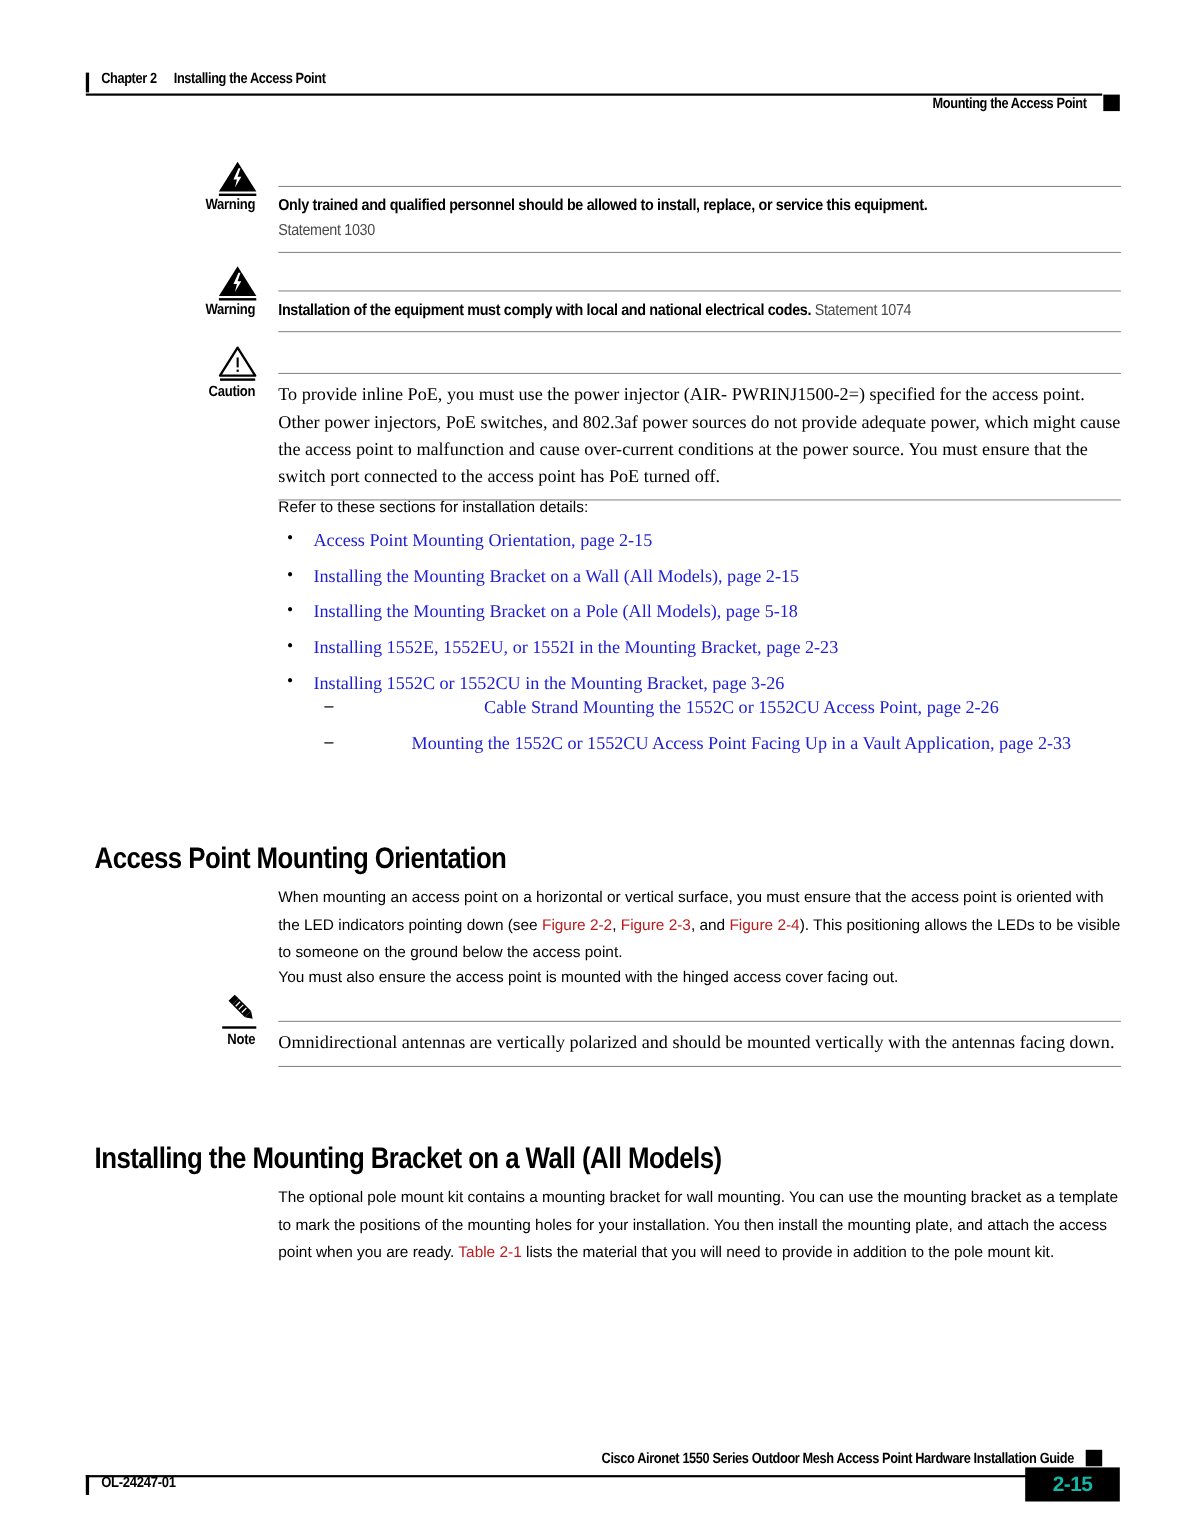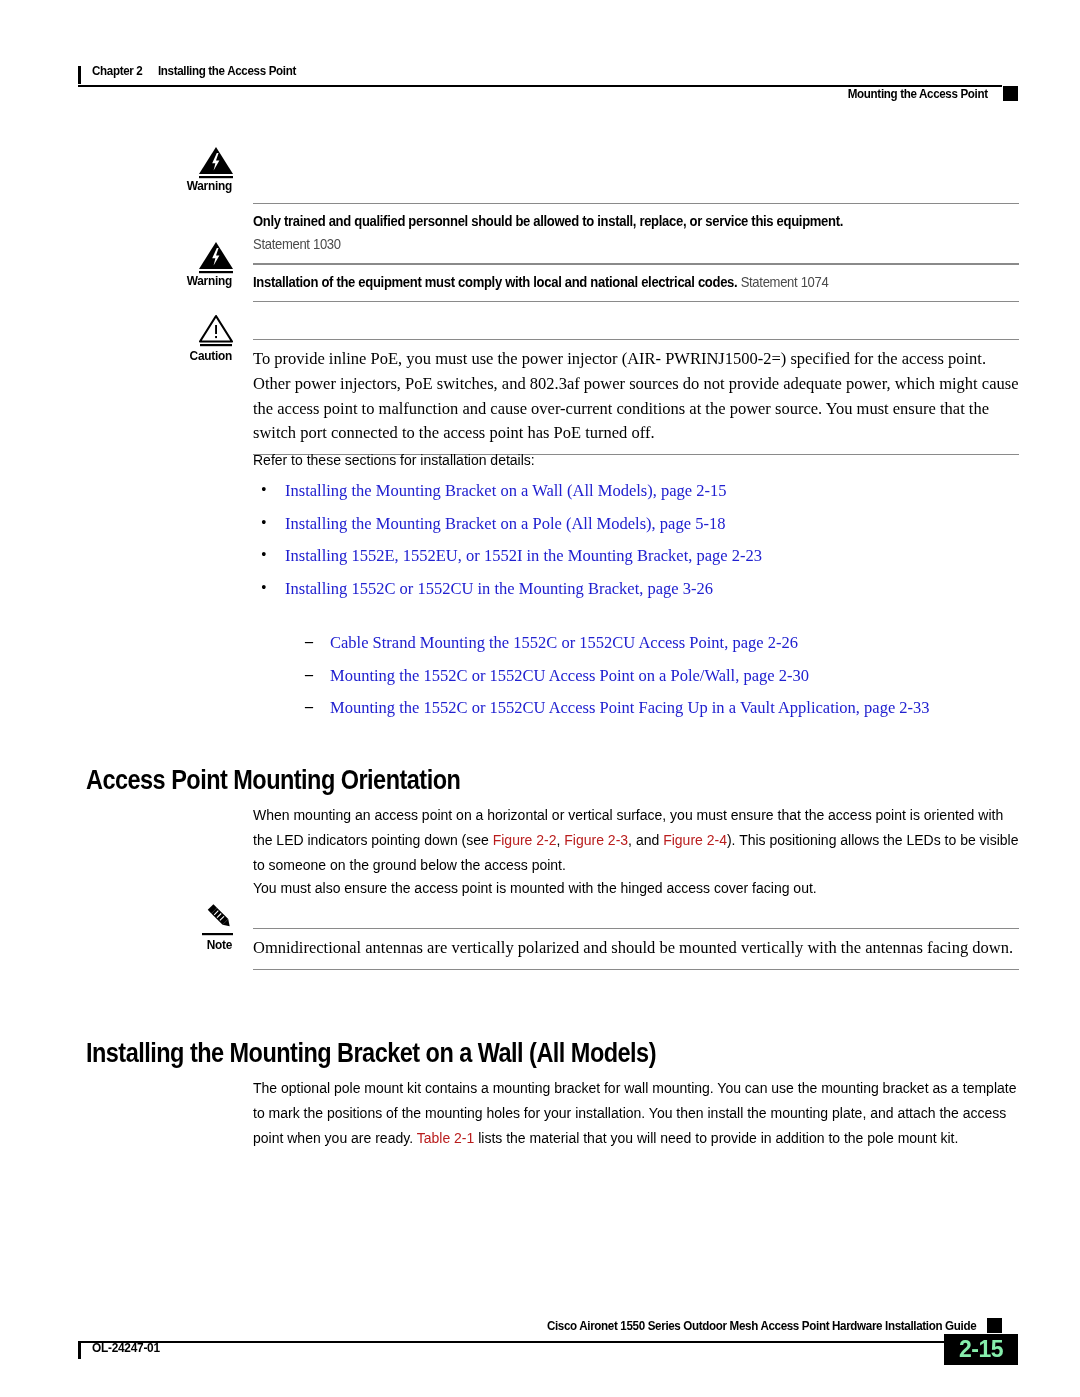--- a/index.html
+++ b/index.html
@@ -174,22 +174,23 @@
   .bullet-item::before {
     content: "\2022";
     position: absolute;
     left: 8px;
     top: -1px;
     color: #000;
     font-size: 16px;
   }
   .sub-bullets {
     position: absolute;
-    left: 298px;
+    left: 288px;
     width: 740px;
+    text-align: center;
   }
   .sub-item {
     position: relative;
     padding-left: 32px;
     margin-bottom: 10.5px;
     font-size: 16.5px;
     line-height: 22px;
     color: #2020d0;
   }
   .sub-item::before {
@@ -262,27 +263,27 @@
     right: 78px;
     top: 1318px;
     width: 15px;
     height: 15px;
     background: #000;
   }
   .footer-pagenum {
     position: absolute;
     right: 62px;
     top: 1334px;
-    width: 74px;
+    width: 86px;
     height: 31px;
     background: #000;
-    color: #86efac;
-    font-family: "Liberation Sans", "DejaVu Sans", sans-serif;
-    font-weight: bold;
-    font-size: 23px;
+    color: #14b8a6;
+    font-family: "Liberation Sans", "DejaVu Sans", sans-serif;
+    font-weight: bold;
+    font-size: 19px;
     letter-spacing: -0.5px;
     display: flex;
     align-items: center;
     justify-content: center;
   }
 
   svg { display: block; }
 </style>
 </head>
 <body>
@@ -301,21 +302,21 @@
 
   <div class="admon" style="top:145px;">
     <div class="admon-icon">
       <svg width="40" height="34" viewBox="0 0 40 34">
         <polygon points="20,2 37,29 3,29" fill="#000"></polygon>
         <path d="M20.8 8 L16.2 18.2 L19.4 18.2 L17.6 25.5 L23.4 15.6 L20.0 15.6 L22.6 8 Z" fill="#fff"></path>
         <rect x="3" y="31" width="34" height="2.2" fill="#000"></rect>
       </svg>
     </div>
     <div class="admon-label" style="top:33px;">Warning</div>
-    <div class="admon-body" style="top:24px;margin-top:34px;">
+    <div class="admon-body" style="top:24px;">
       <div class="rule"></div>
       <div class="admon-text">
         <div class="warn-text">Only trained and qualified personnel should be allowed to install, replace, or service this equipment.</div>
         <div class="warn-text warn-stmt" style="padding-top:2px;">Statement 1030</div>
       </div>
       <div class="rule"></div>
     </div>
   </div>
 
   <div class="admon" style="top:240px;">
@@ -349,29 +350,29 @@
     <div class="admon-body" style="top:26px;">
       <div class="rule"></div>
       <div class="admon-text caution-text">To provide inline PoE, you must use the power injector (AIR- PWRINJ1500-2=) specified for the access point. Other power injectors, PoE switches, and 802.3af power sources do not provide adequate power, which might cause the access point to malfunction and cause over-current conditions at the power source. You must ensure that the switch port connected to the access point has PoE turned off.</div>
       <div class="rule"></div>
     </div>
   </div>
 
   <div class="body-col" style="top:448px;">Refer to these sections for installation details:</div>
 
   <div class="bullets" style="top:480px;">
+    <div class="bullet-item">Access Point Mounting Orientation, page 2-15</div>
     <div class="bullet-item">Installing the Mounting Bracket on a Wall (All Models), page 2-15</div>
     <div class="bullet-item">Installing the Mounting Bracket on a Pole (All Models), page 5-18</div>
     <div class="bullet-item">Installing 1552E, 1552EU, or 1552I in the Mounting Bracket, page 2-23</div>
     <div class="bullet-item">Installing 1552C or 1552CU in the Mounting Bracket, page 3-26</div>
   </div>
 
   <div class="sub-bullets" style="top:632px;">
     <div class="sub-item">Cable Strand Mounting the 1552C or 1552CU Access Point, page 2-26</div>
-    <div class="sub-item">Mounting the 1552C or 1552CU Access Point on a Pole/Wall, page 2-30</div>
     <div class="sub-item">Mounting the 1552C or 1552CU Access Point Facing Up in a Vault Application, page 2-33</div>
   </div>
 
   <div class="h1" style="top:765px;">Access Point Mounting Orientation</div>
 
   <div class="body-col" style="top:803px;"><span>When mounting an access point on a horizontal or vertical surface, you must ensure that the access point is oriented with the LED indicators pointing down (see </span><span class="link">Figure 2-2</span><span>, </span><span class="link">Figure 2-3</span><span>, and </span><span class="link">Figure 2-4</span><span>). This positioning allows the LEDs to be visible to someone on the ground below the access point.</span></div>
 
   <div class="body-col" style="top:876px;">You must also ensure the access point is mounted with the hinged access cover facing out.</div>
 
   <div class="admon" style="top:903px;">

